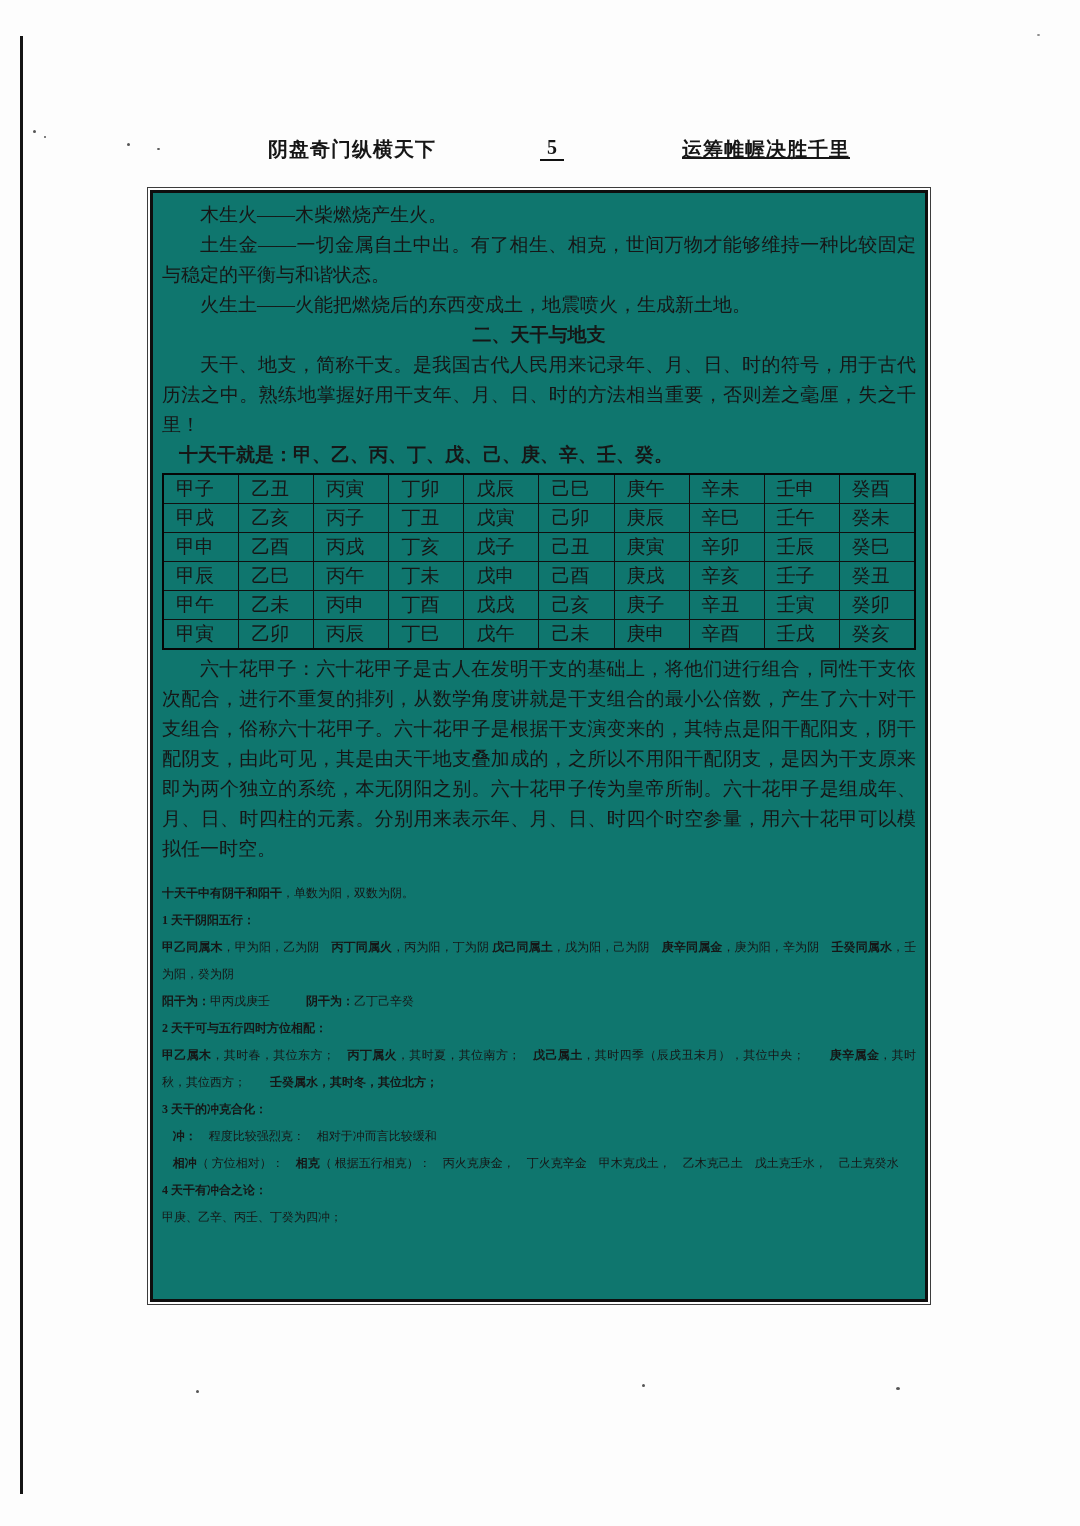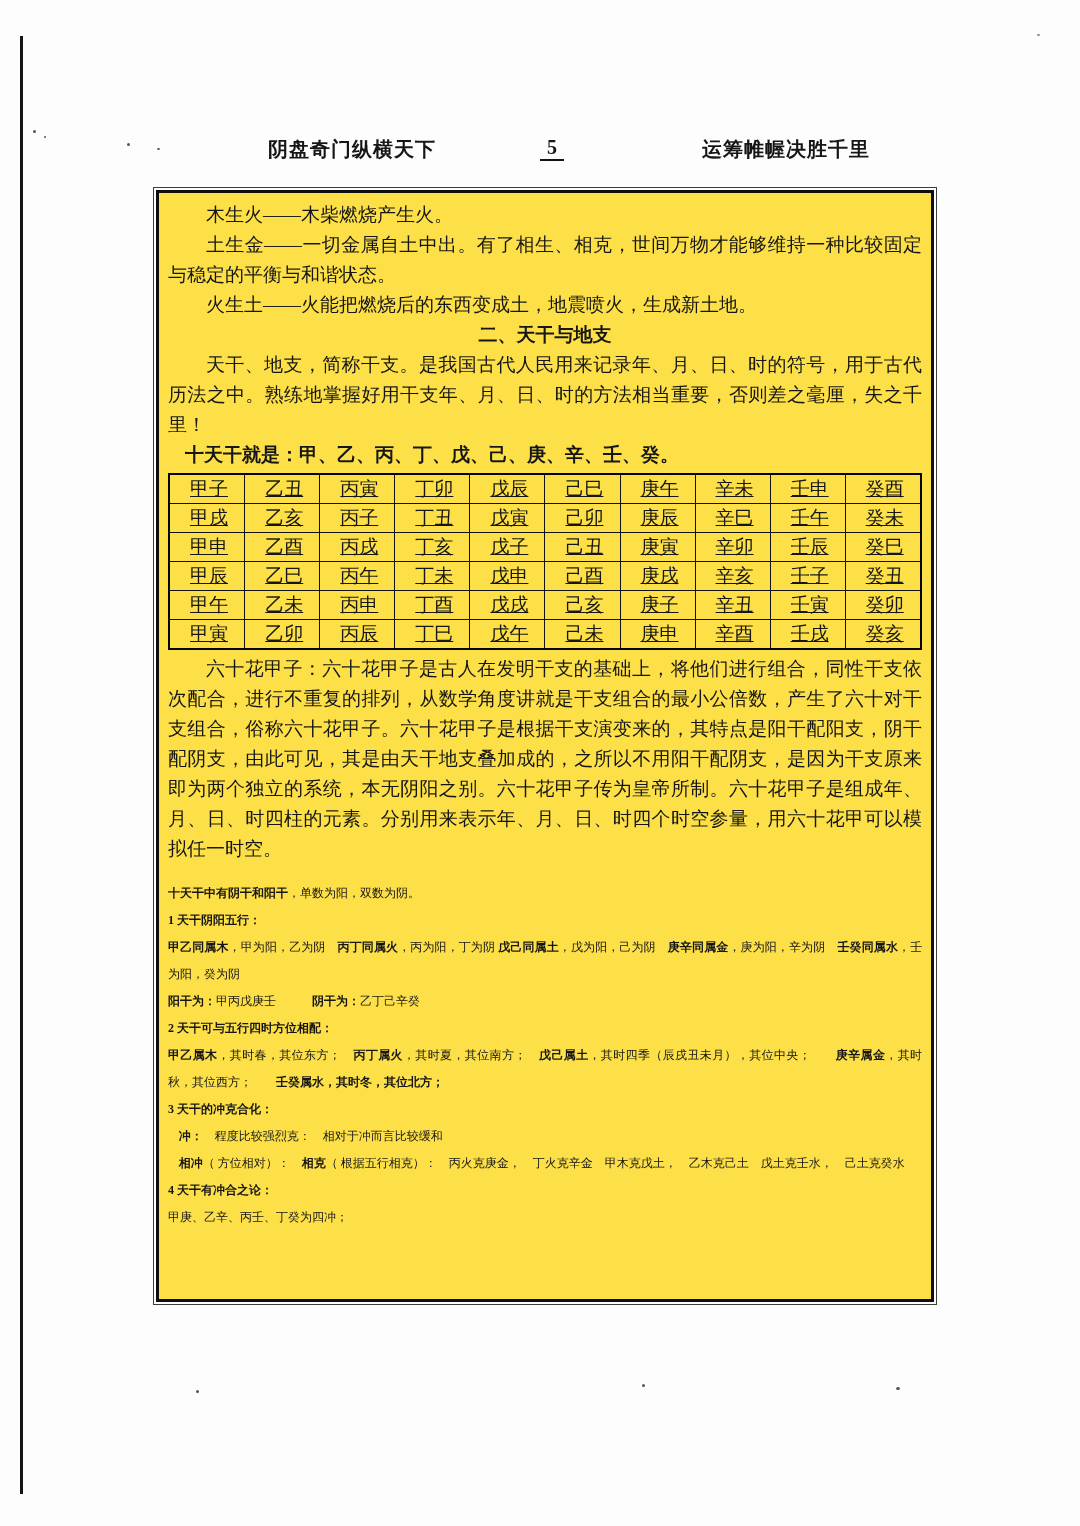--- a/index.html
+++ b/index.html
@@ -15,36 +15,36 @@
   .sp2{left:44px;top:136px;width:2px;height:2px;}
   .sp3{left:127px;top:143px;width:3px;height:3px;}
   .sp4{left:157px;top:148px;width:3px;height:2px;}
   .sp5{left:196px;top:1390px;width:3px;height:3px;}
   .sp6{left:642px;top:1384px;width:3px;height:3px;}
   .sp7{left:896px;top:1387px;width:4px;height:3px;}
   .sp8{left:1037px;top:34px;width:3px;height:2px;background:#888;}
   .header{position:absolute;top:136px;left:0;width:1080px;height:30px;font-weight:bold;font-size:20px;}
   .h-left{position:absolute;left:268px;top:0;letter-spacing:1px;}
   .h-page{position:absolute;left:540px;top:0;padding:0 7px;border-bottom:2px solid #111;}
-  .h-right{position:absolute;left:702px;top:0;letter-spacing:1px;}
+  .h-right{position:absolute;left:682px;top:0;letter-spacing:1px;text-decoration:underline;}
   .box{
-    position:absolute;left:156px;top:190px;width:778px;height:1112px;box-sizing:border-box;
+    position:absolute;left:150px;top:190px;width:778px;height:1112px;box-sizing:border-box;
     border:3px solid #0e0e0e;outline:1px solid #3c3c3c;outline-offset:2px;
-    padding:7px 9px 0 9px;background:#fde047;overflow:hidden;
+    padding:7px 9px 0 9px;background:#0f766e;overflow:hidden;
   }
   .box p{margin:0;font-size:19px;line-height:30px;}
   .ind{text-indent:2em;}
   .ind1{text-indent:0.9em;font-family:Liberation Serif, serif;}
   .just{text-align:justify;}
   .bold{font-weight:bold;}
   .title{margin:5px 0 4px 0;text-align:center;font-weight:bold;font-size:20px;font-family:"Liberation Sans","DejaVu Sans",sans-serif;}
   table.jiazi{border-collapse:collapse;width:100%;margin:3px 0 4px 0;border:2.5px solid #050505;}
   table.jiazi td{
     border:1.5px solid #101010;font-size:19px;height:28px;line-height:28px;
-    padding:0 0 0 20px;white-space:nowrap;text-decoration:underline;
+    padding:0 0 0 12px;white-space:nowrap;
   }
   .lower p{font-size:12px;line-height:27px;}
   .gap{height:16px;}
   b{font-weight:bold;}
 </style>
 </head>
 <body>
 
 <div class="page">
   <div class="scanline"></div>

